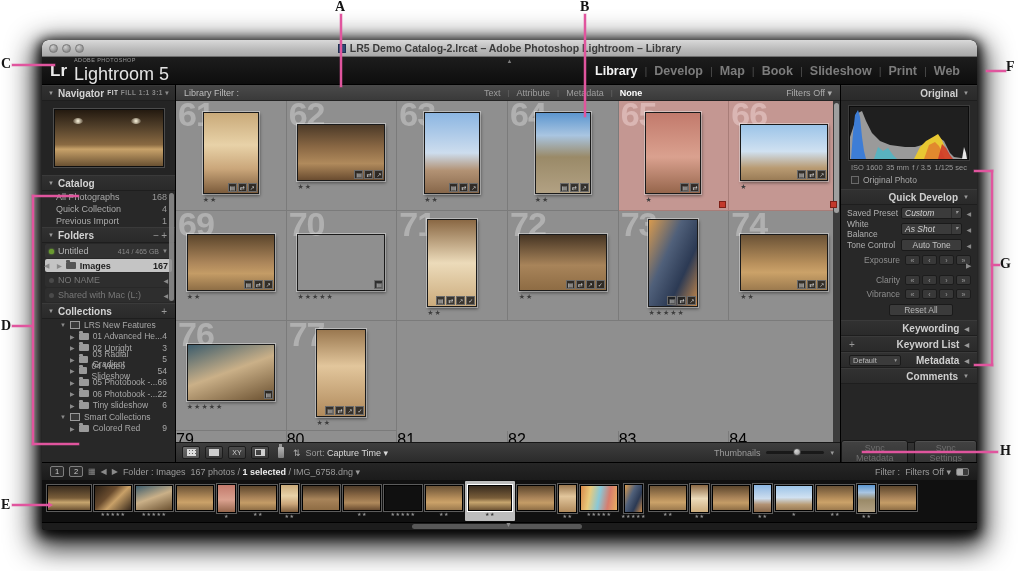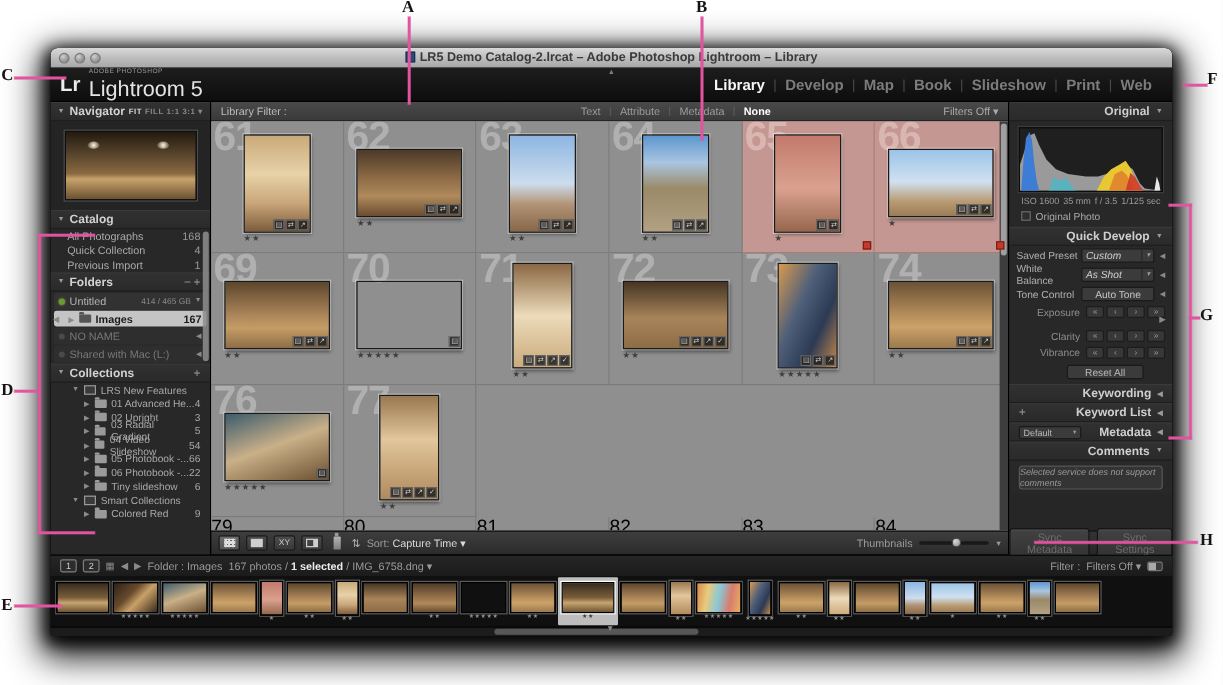--- a/index.html
+++ b/index.html
@@ -756,21 +756,20 @@
                 <span class="dd">▾</span>
               </span>
             </span>
           <span>Metadata</span>
             <span class="tri">◀</span>
         </div>
         <div class="rhead">
           <span>Comments</span>
             <span class="tri">▼</span>
         </div>
-        <div class="comment-box">Selected service does not support comments</div>
         <div class="rpanel-fill"></div>
 
         <div class="pbottom">
           <button class="btn dim" style="padding:2px 4px;">Sync Metadata</button>
           <button class="btn dim" style="padding:2px 4px;">Sync Settings</button>
         </div>
       </div>
     </div>
 
     <div class="fbar">

